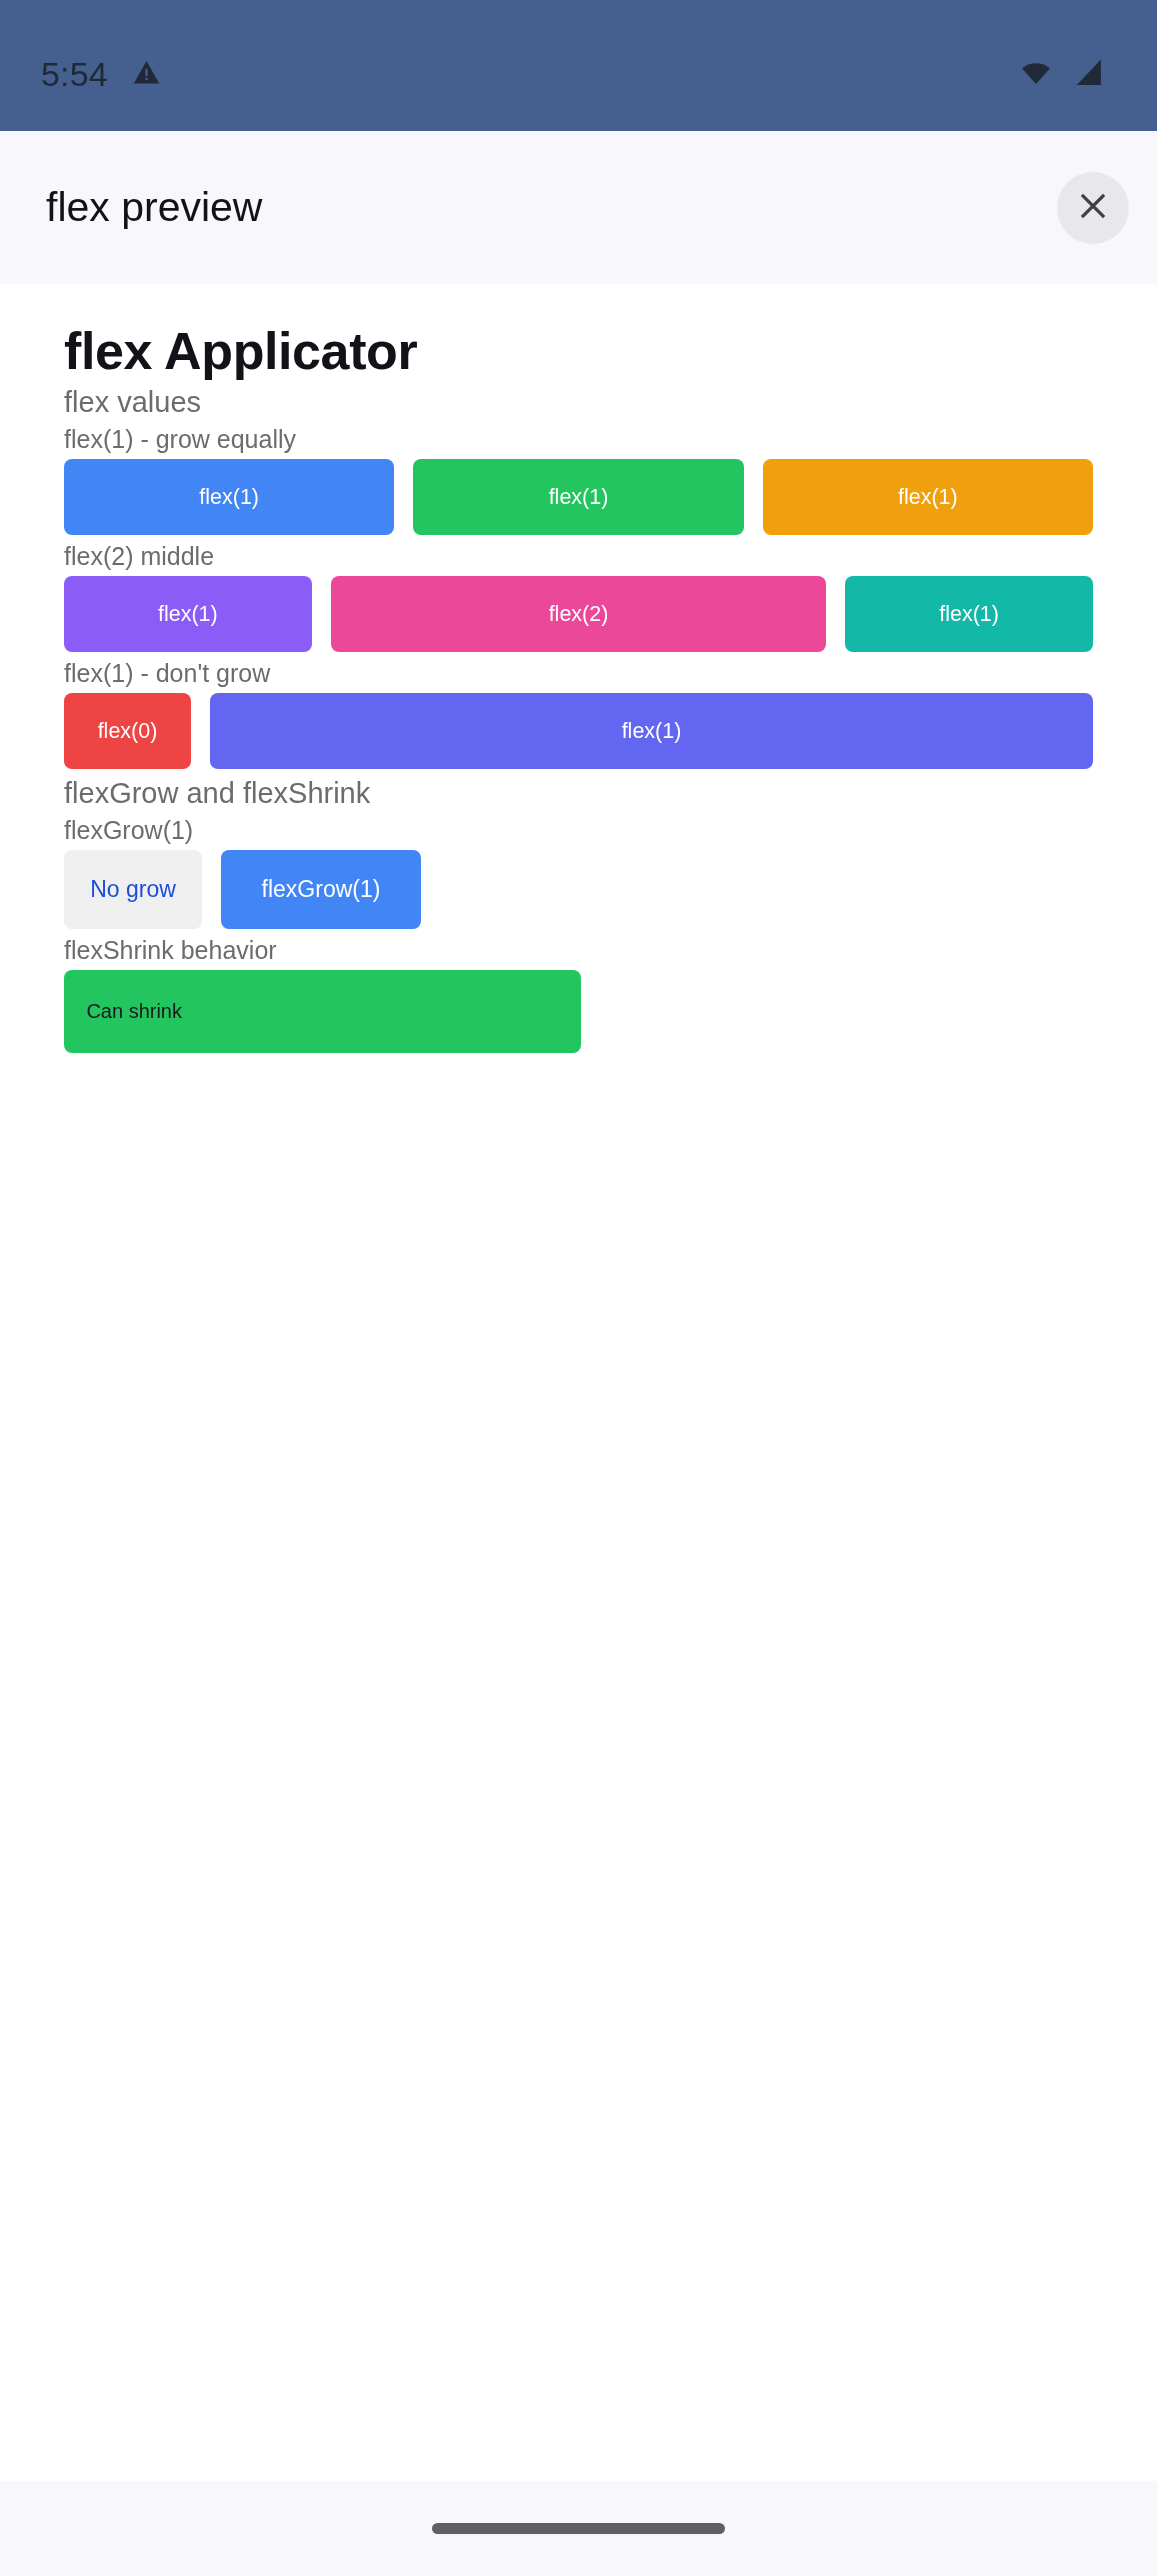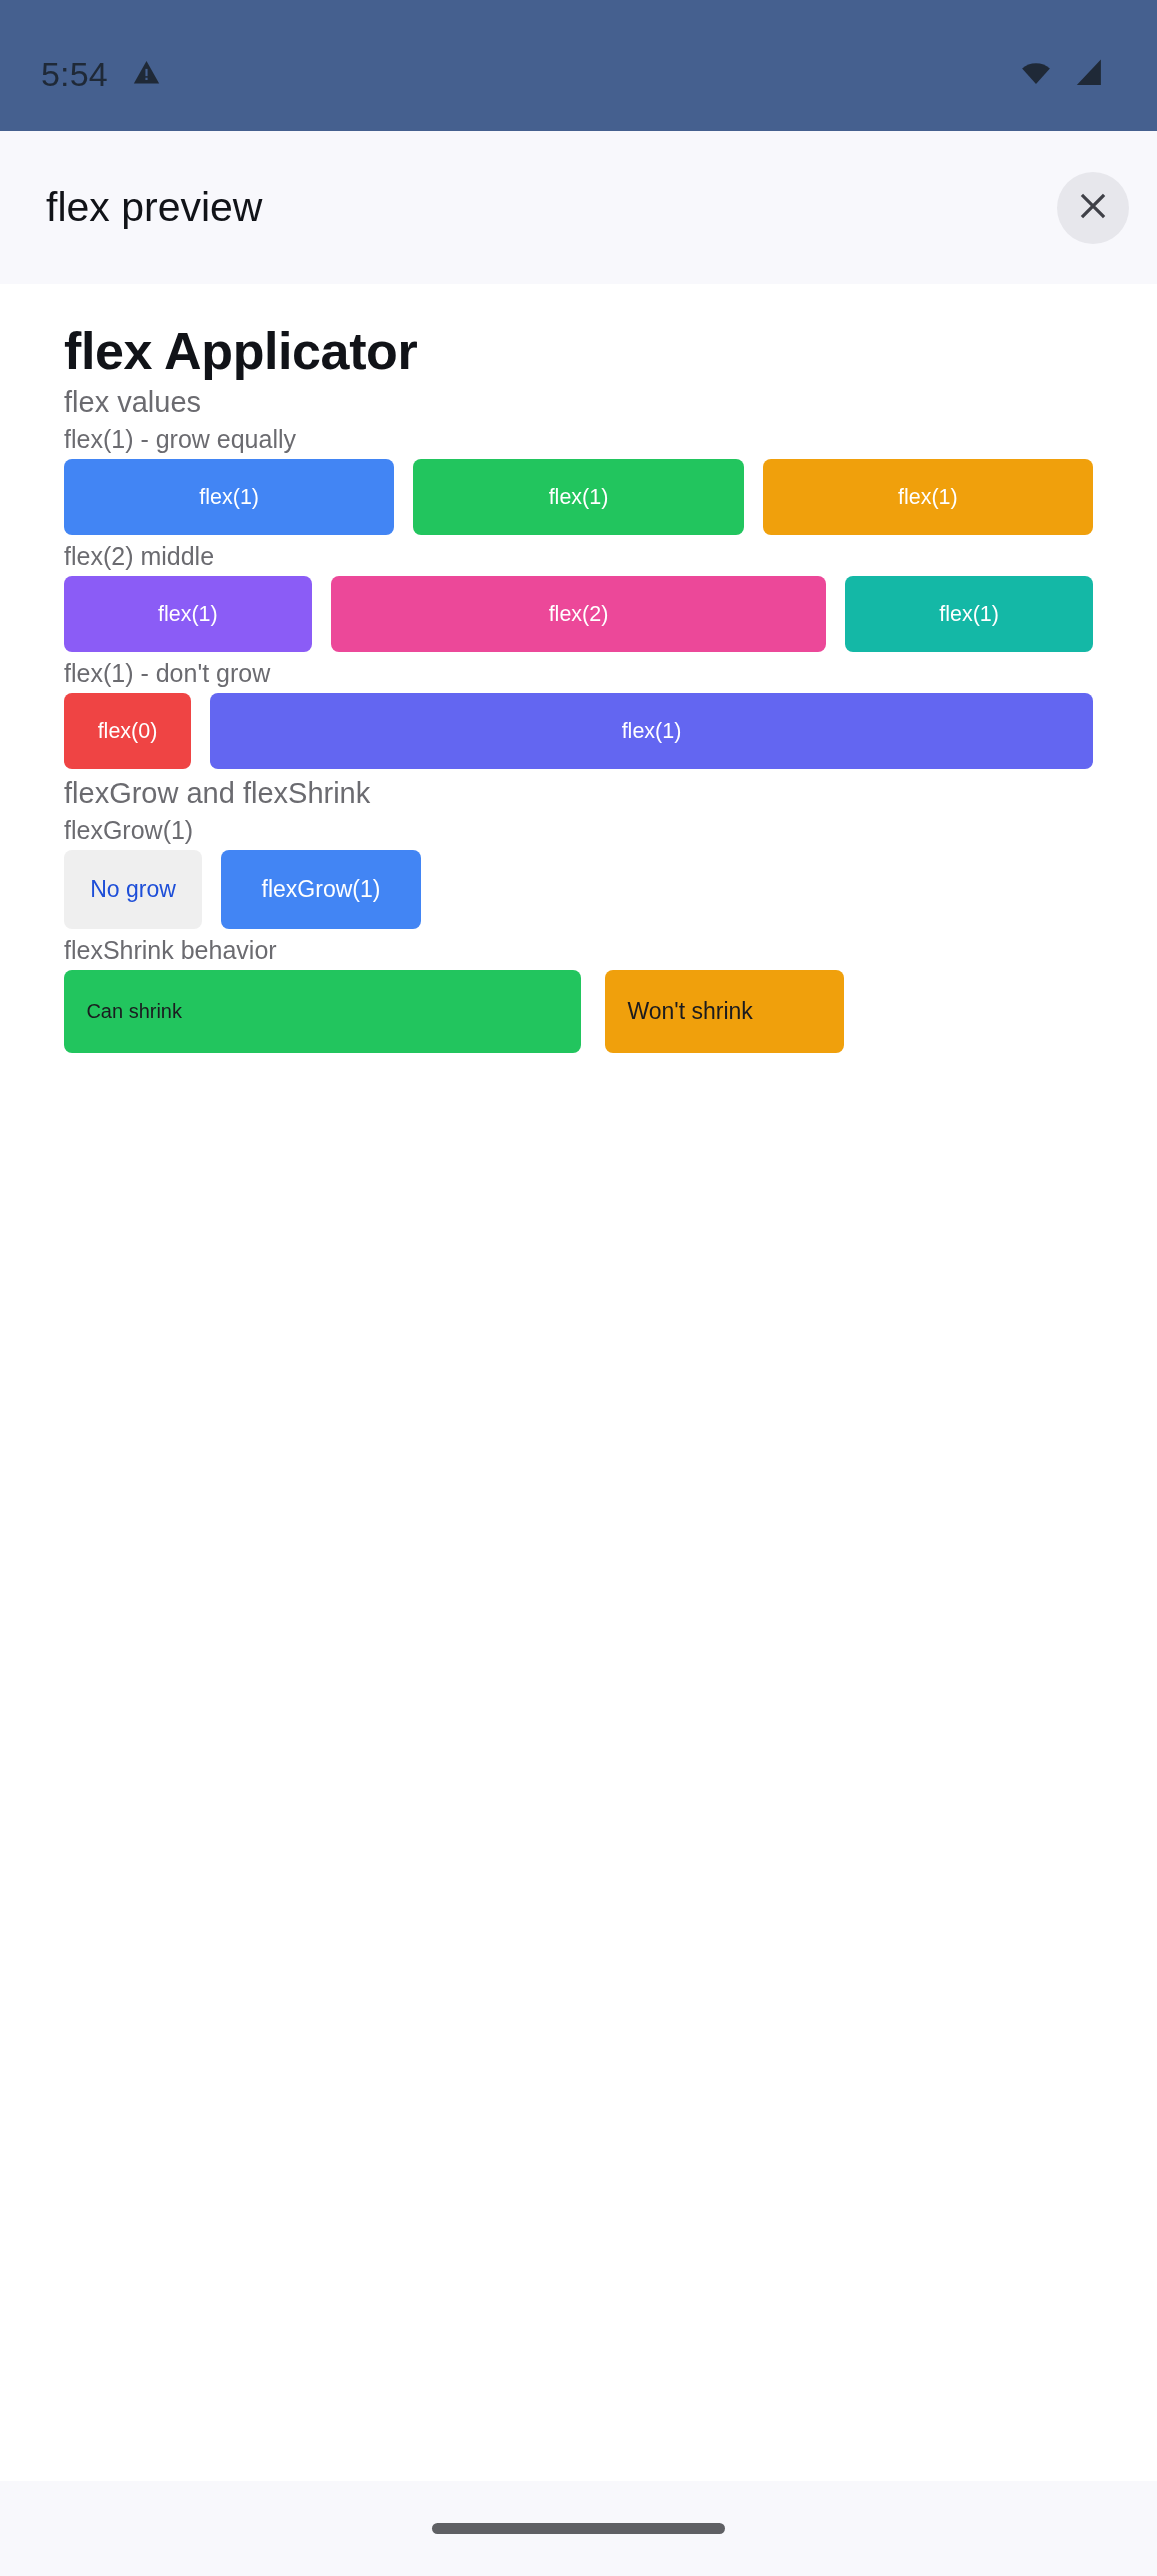--- a/index.html
+++ b/index.html
@@ -264,21 +264,20 @@
 
     <div class="sub-label">flexGrow(1)</div>
     <div class="flex-row rowgrow">
       <div class="box b1">No grow</div>
       <div class="box b2" style="background:#4285f4">flexGrow(1)</div>
     </div>
 
     <div class="sub-label">flexShrink behavior</div>
     <div class="flex-row rowshrink">
       <div class="box b1 left-align" style="background:#22c55e">Can shrink</div>
-      <div class="box b2 left-align" style="background:#f0a00c">Won't shrink</div>
     </div>
 
   </div>
 
   <div class="nav-bar">
     <div class="nav-pill"></div>
   </div>
 
 </div>
 

